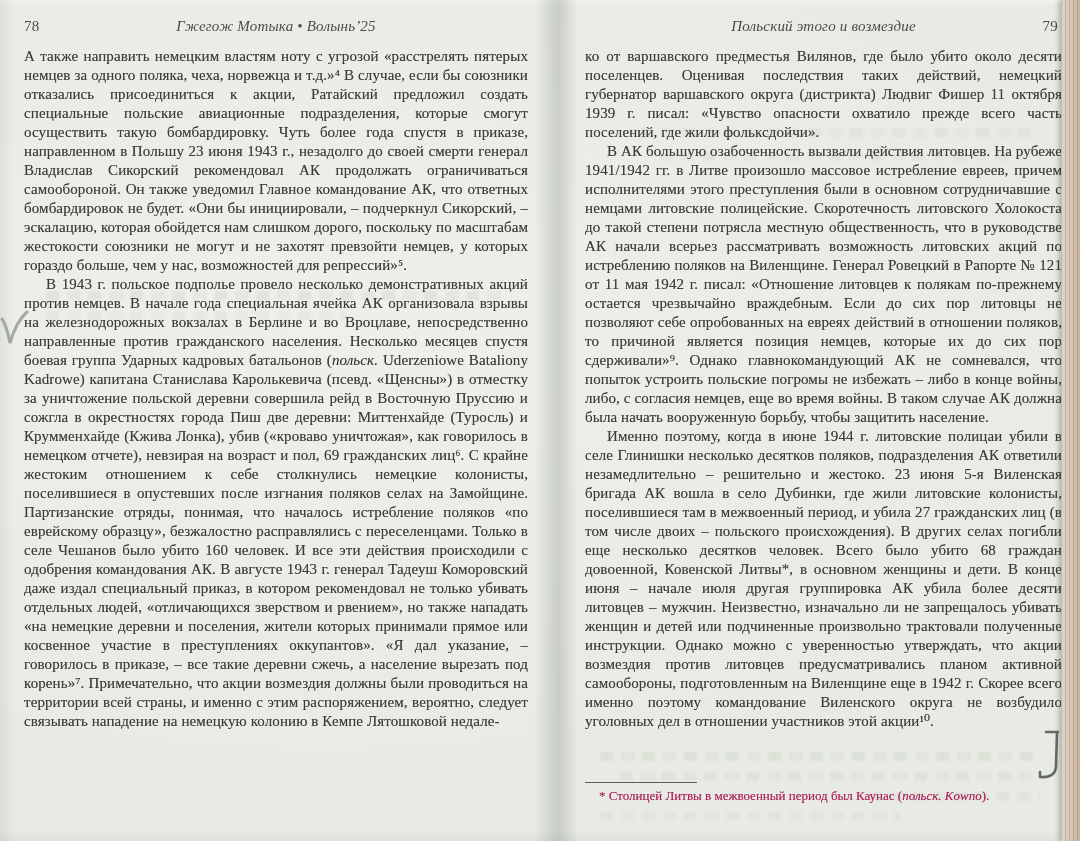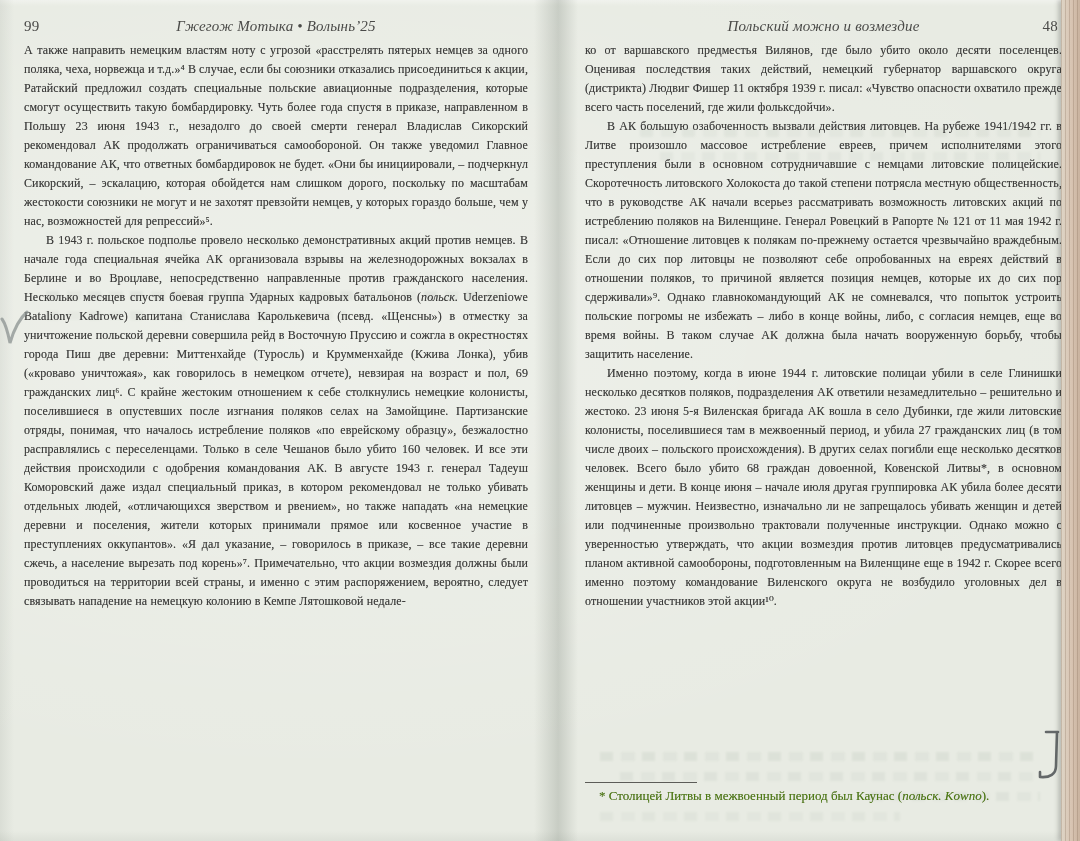--- a/index.html
+++ b/index.html
@@ -37,33 +37,33 @@
   }
   .rh-num{font-style:normal;}
   .rh-title{font-style:italic;}
   .page-left .running-head{left:24px;width:504px;}
   .page-left .rh-num{position:absolute;left:0;top:0;}
   .page-left .rh-title{display:block;text-align:center;}
   .page-right .running-head{left:37px;width:477px;}
   .page-right .rh-num{position:absolute;right:4px;top:0;}
   .page-right .rh-title{display:block;text-align:center;}
   .body-text{
-    position:absolute;top:41px;overflow:hidden;
-    font-size:12px;line-height:19px;letter-spacing:.1px;
+    position:absolute;top:47px;overflow:hidden;
+    font-size:15px;line-height:19px;letter-spacing:.1px;
     text-align:justify;color:#3c3c3b;
     text-shadow:0 0 .5px rgba(70,70,68,.55);
   }
   .page-left .body-text{left:24px;width:504px;height:786px;}
   .page-right .body-text{left:37px;width:477px;height:730px;}
   .para{margin:0;}
   .para.indent{text-indent:22px;}
   .footnote-block{position:absolute;left:37px;top:782px;width:477px;}
   .footnote-rule{width:112px;border:0;border-top:1px solid #5c5c58;margin:0 0 5px 0;}
   .footnote-text{
-    font-size:13px;line-height:16px;color:#4d7c0f;margin:0;padding-left:14px;
+    font-size:13px;line-height:16px;color:#be185d;margin:0;padding-left:14px;
     text-shadow:0 0 .5px rgba(70,70,68,.5);
   }
   .ghost{
     position:absolute;height:9px;pointer-events:none;
     filter:blur(1.3px);opacity:.45;
     background:repeating-linear-gradient(90deg,
       rgba(108,128,112,.20) 0 13px, rgba(108,128,112,0) 13px 21px,
       rgba(108,128,112,.14) 21px 35px, rgba(108,128,112,0) 35px 42px);
   }
   .mark{position:absolute;pointer-events:none;}
@@ -77,33 +77,33 @@
 <div class="ghost" style="left:46px;top:311px;width:300px;opacity:.3;"></div>
 <div class="ghost" style="left:640px;top:128px;width:400px;opacity:.35;"></div>
 <div class="ghost" style="left:660px;top:152px;width:380px;opacity:.3;"></div>
 <div class="ghost" style="left:600px;top:752px;width:440px;"></div>
 <div class="ghost" style="left:620px;top:772px;width:420px;opacity:.4;"></div>
 <div class="ghost" style="left:870px;top:792px;width:170px;opacity:.4;"></div>
 <div class="ghost" style="left:600px;top:812px;width:300px;opacity:.3;"></div>
 
 <div class="page page-left">
   <div class="running-head">
-    <span class="rh-num">99</span>
+    <span class="rh-num">78</span>
     <span class="rh-title">Гжегож Мотыка  •  Волынь’25</span>
   </div>
   <div class="body-text">
       <p class="para">А также направить немецким властям ноту с угрозой «расстрелять пятерых немцев за одного поляка, чеха, норвежца и т.д.»⁴ В случае, если бы союзники отказались присоединиться к акции, Ратайский предложил создать специальные польские авиационные подразделения, которые смогут осуществить такую бомбардировку. Чуть более года спустя в приказе, направленном в Польшу 23 июня 1943 г., незадолго до своей смерти генерал Владислав Сикорский рекомендовал АК продолжать ограничиваться самообороной. Он также уведомил Главное командование АК, что ответных бомбардировок не будет. «Они бы инициировали, – подчеркнул Сикорский, – эскалацию, которая обойдется нам слишком дорого, поскольку по масштабам жестокости союзники не могут и не захотят превзойти немцев, у которых гораздо больше, чем у нас, возможностей для репрессий»⁵.</p>
       <p class="para indent">В 1943 г. польское подполье провело несколько демонстративных акций против немцев. В начале года специальная ячейка АК организовала взрывы на железнодорожных вокзалах в Берлине и во Вроцлаве, непосредственно направленные против гражданского населения. Несколько месяцев спустя боевая группа Ударных кадровых батальонов (<i>польск.</i> Uderzeniowe Bataliony Kadrowe) капитана Станислава Каролькевича (псевд. «Щенсны») в отместку за уничтожение польской деревни совершила рейд в Восточную Пруссию и сожгла в окрестностях города Пиш две деревни: Миттенхайде (Туросль) и Крумменхайде (Кжива Лонка), убив («кроваво уничтожая», как говорилось в немецком отчете), невзирая на возраст и пол, 69 гражданских лиц⁶. С крайне жестоким отношением к себе столкнулись немецкие колонисты, поселившиеся в опустевших после изгнания поляков селах на Замойщине. Партизанские отряды, понимая, что началось истребление поляков «по еврейскому образцу», безжалостно расправлялись с переселенцами. Только в селе Чешанов было убито 160 человек. И все эти действия происходили с одобрения командования АК. В августе 1943 г. генерал Тадеуш Коморовский даже издал специальный приказ, в котором рекомендовал не только убивать отдельных людей, «отличающихся зверством и рвением», но также нападать «на немецкие деревни и поселения, жители которых принимали прямое или косвенное участие в преступлениях оккупантов». «Я дал указание, – говорилось в приказе, – все такие деревни сжечь, а население вырезать под корень»⁷. Примечательно, что акции возмездия должны были проводиться на территории всей страны, и именно с этим распоряжением, вероятно, следует связывать нападение на немецкую колонию в Кемпе Лятошковой недале-</p>
     </div>
 </div>
 
 <div class="page page-right">
   <div class="running-head">
-    <span class="rh-title">Польский можно и возмездие</span>
-    <span class="rh-num">48</span>
+    <span class="rh-title">Польский этого и возмездие</span>
+    <span class="rh-num">79</span>
   </div>
   <div class="body-text">
       <p class="para">ко от варшавского предместья Вилянов, где было убито около десяти поселенцев. Оценивая последствия таких действий, немецкий губернатор варшавского округа (дистрикта) Людвиг Фишер 11 октября 1939 г. писал: «Чувство опасности охватило прежде всего часть поселений, где жили фольксдойчи».</p>
       <p class="para indent">В АК большую озабоченность вызвали действия литовцев. На рубеже 1941/1942 гг. в Литве произошло массовое истребление евреев, причем исполнителями этого преступления были в основном сотрудничавшие с немцами литовские полицейские. Скоротечность литовского Холокоста до такой степени потрясла местную общественность, что в руководстве АК начали всерьез рассматривать возможность литовских акций по истреблению поляков на Виленщине. Генерал Ровецкий в Рапорте № 121 от 11 мая 1942 г. писал: «Отношение литовцев к полякам по-прежнему остается чрезвычайно враждебным. Если до сих пор литовцы не позволяют себе опробованных на евреях действий в отношении поляков, то причиной является позиция немцев, которые их до сих пор сдерживали»⁹. Однако главнокомандующий АК не сомневался, что попыток устроить польские погромы не избежать – либо в конце войны, либо, с согласия немцев, еще во время войны. В таком случае АК должна была начать вооруженную борьбу, чтобы защитить население.</p>
       <p class="para indent">Именно поэтому, когда в июне 1944 г. литовские полицаи убили в селе Глинишки несколько десятков поляков, подразделения АК ответили незамедлительно – решительно и жестоко. 23 июня 5-я Виленская бригада АК вошла в село Дубинки, где жили литовские колонисты, поселившиеся там в межвоенный период, и убила 27 гражданских лиц (в том числе двоих – польского происхождения). В других селах погибли еще несколько десятков человек. Всего было убито 68 граждан довоенной, Ковенской Литвы*, в основном женщины и дети. В конце июня – начале июля другая группировка АК убила более десяти литовцев – мужчин. Неизвестно, изначально ли не запрещалось убивать женщин и детей или подчиненные произвольно трактовали полученные инструкции. Однако можно с уверенностью утверждать, что акции возмездия против литовцев предусматривались планом активной самообороны, подготовленным на Виленщине еще в 1942 г. Скорее всего именно поэтому командование Виленского округа не возбудило уголовных дел в отношении участников этой акции¹⁰.</p>
     </div>
   <div class="footnote-block">
     <hr class="footnote-rule">
     <p class="footnote-text">*  Столицей Литвы в межвоенный период был Каунас (<i>польск. Kowno</i>).</p>
   </div>

